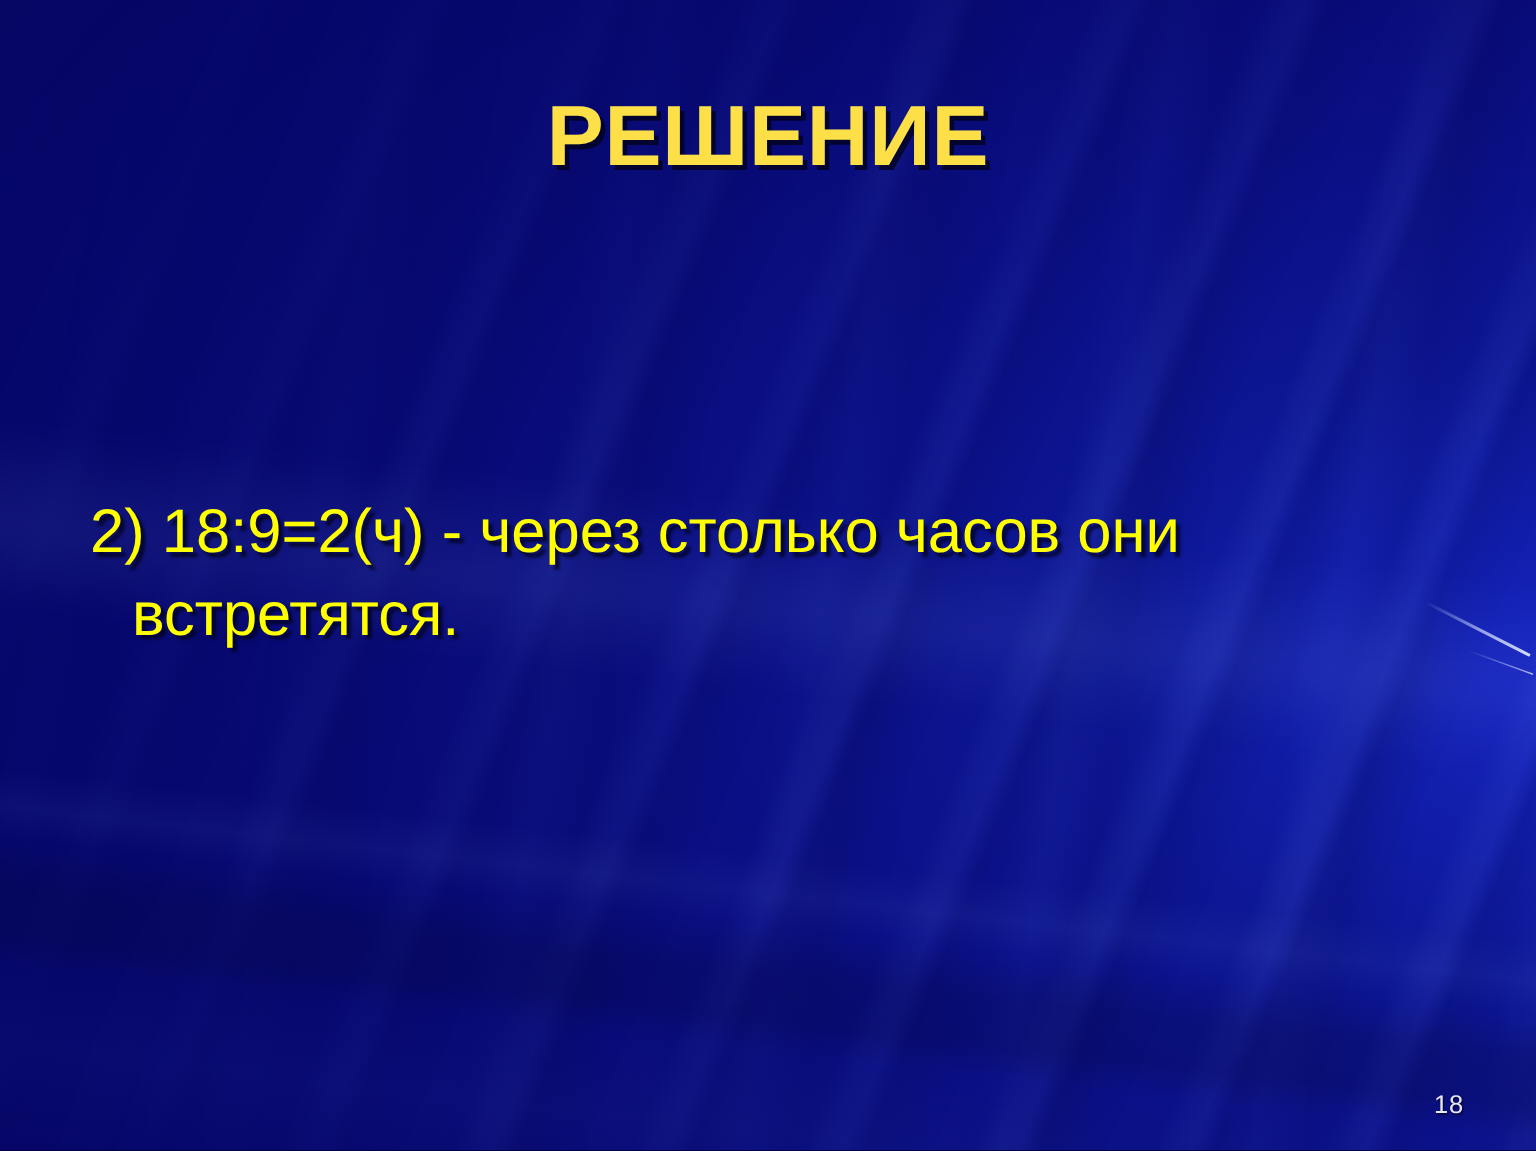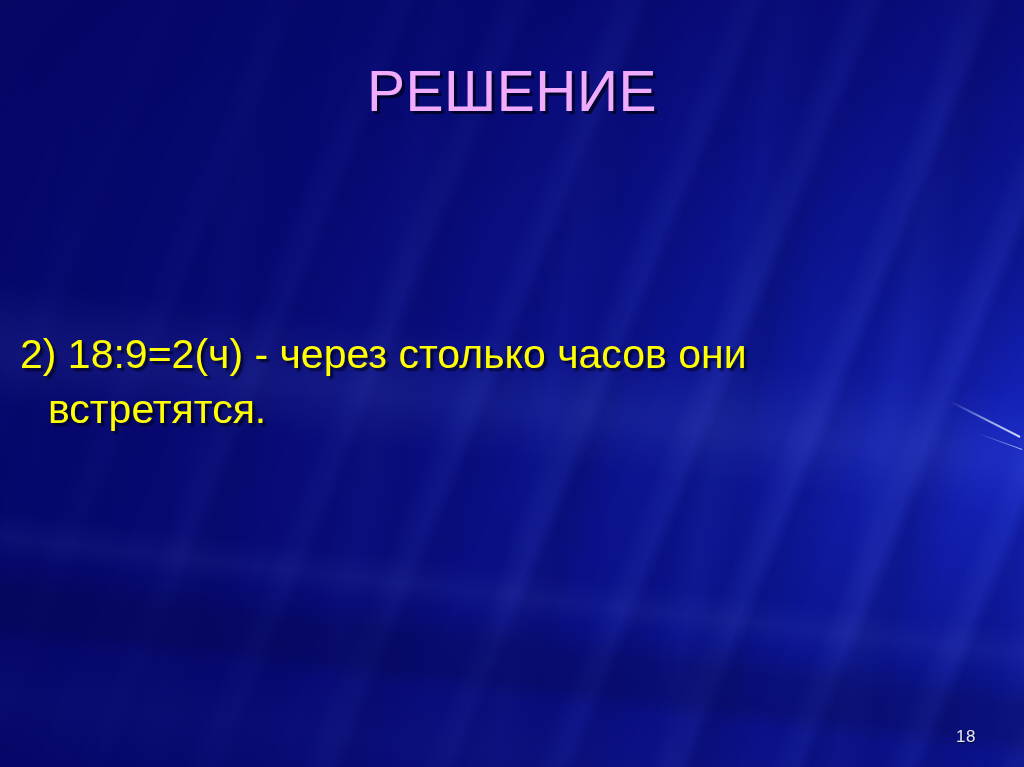--- a/index.html
+++ b/index.html
@@ -129,23 +129,23 @@
     position: absolute;
     inset: 0;
   }
 
   .slide-title {
     position: absolute;
     left: 0;
     right: 0;
     top: 62px;
     text-align: center;
-    color: #f0abfc;
+    color: #fde047;
     font-size: 57px;
-    font-weight: normal;
+    font-weight: bold;
     letter-spacing: 0.5px;
     line-height: 1.05;
     text-shadow: 3px 3px 0 rgba(0,0,20,0.72);
     white-space: nowrap;
   }
 
   .body-block {
     position: absolute;
     left: 0;
     top: 210px;
@@ -161,21 +161,21 @@
     margin: 0 0 0 0;
     padding: 0 60px 0 0;
   }
 
   .para-1 {
     padding-left: 104px;
     text-indent: -32px;
   }
 
   .para-2 {
-    padding-left: 48px;
+    padding-left: 88px;
     text-indent: -28px;
     margin-top: 8px;
   }
 
   .page-number {
     position: absolute;
     right: 48px;
     bottom: 22px;
     color: #e8e8ee;
     font-size: 17px;

